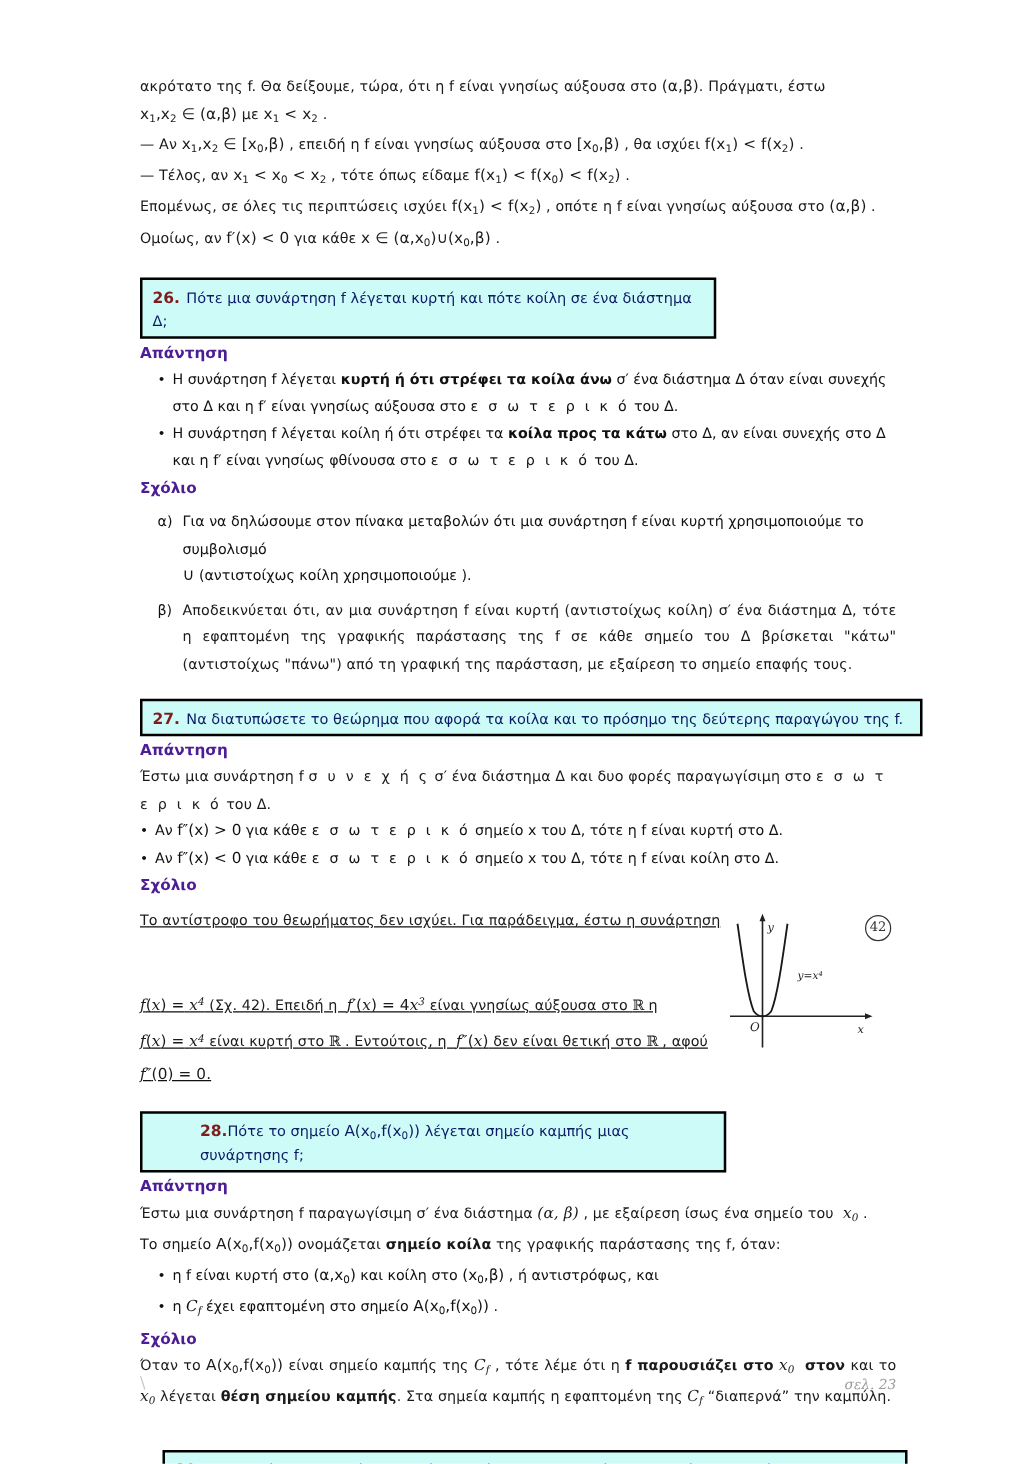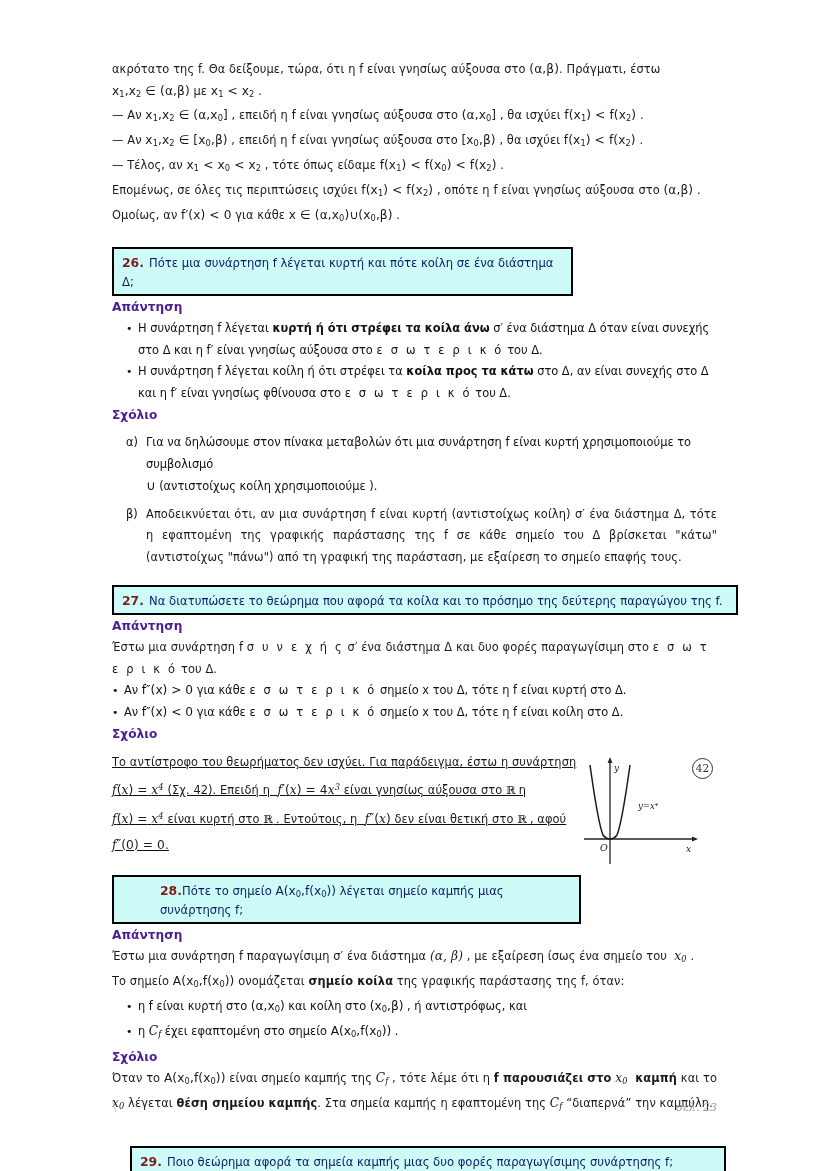--- a/index.html
+++ b/index.html
@@ -171,25 +171,20 @@
     <div>
       <div class="p">
         <span>ακρότατο της f. Θα δείξουμε, τώρα, ότι η f είναι γνησίως αύξουσα στο </span><span class="math mathup">(α,β)</span><span>. Πράγματι, έστω</span>
       </div>
       <div class="p">
         <span class="math mathup">x<sub>1</sub>,x<sub>2</sub> ∈ (α,β)</span> με <span class="math mathup">x<sub>1</sub> &lt; x<sub>2</sub></span> .
       </div>
       <div class="p">
         <span>—</span>
         <span>Αν</span>
-        <span class="math mathup">x<sub>1</sub>,x<sub>2</sub> ∈ (α,x<sub>0</sub>]</span> , επειδή η f είναι γνησίως αύξουσα στο <span class="math mathup">(α,x<sub>0</sub>]</span> , θα ισχύει <span class="math mathup">f(x<sub>1</sub>) &lt; f(x<sub>2</sub>)</span> .
-      </div>
-      <div class="p">
-        <span>—</span>
-        <span>Αν</span>
         <span class="math mathup">x<sub>1</sub>,x<sub>2</sub> ∈ [x<sub>0</sub>,β)</span> , επειδή η f είναι γνησίως αύξουσα στο <span class="math mathup">[x<sub>0</sub>,β)</span> , θα ισχύει <span class="math mathup">f(x<sub>1</sub>) &lt; f(x<sub>2</sub>)</span> .
       </div>
       <div class="p">
         <span>—</span>
         <span>Τέλος, αν</span>
         <span class="math mathup">x<sub>1</sub> &lt; x<sub>0</sub> &lt; x<sub>2</sub></span> , τότε όπως είδαμε <span class="math mathup">f(x<sub>1</sub>) &lt; f(x<sub>0</sub>) &lt; f(x<sub>2</sub>)</span> .
       </div>
       <div class="p">
         Επομένως, σε όλες τις περιπτώσεις ισχύει <span class="math mathup">f(x<sub>1</sub>) &lt; f(x<sub>2</sub>)</span> , οπότε η f είναι γνησίως αύξουσα στο <span class="math mathup">(α,β)</span> .
       </div>
@@ -262,21 +257,21 @@
         <span class="bullet-body"><span>Αν </span><span class="math mathup">f″(x) &lt; 0</span><span>  για κάθε </span><span class="spaced">ε σ ω τ ε ρ ι κ ό</span><span> σημείο x του Δ, τότε η f είναι κοίλη στο Δ.</span></span>
       </div>
 
       <div class="section-head">Σχόλιο</div>
 
       <div class="gap-s"></div>
 
       <div style="position:relative;text-decoration:underline;">
         <div style="width:470px;">
           <div class="p" style="line-height:23px;">Το αντίστροφο του θεωρήματος δεν ισχύει. Για παράδειγμα, έστω η συνάρτηση</div>
-          <div class="p" style="line-height:26px;">
+          <div class="p" style="line-height:26px;margin-top:40px;">
             <span class="math">f</span><span class="math mathup">(</span><span class="math">x</span><span class="math mathup">) =</span> <span class="math">x<sup>4</sup></span> (Σχ. 42). Επειδή η&nbsp; <span class="math">f′</span><span class="math mathup">(</span><span class="math">x</span><span class="math mathup">) = 4</span><span class="math">x<sup>3</sup></span> είναι γνησίως αύξουσα στο <span class="bb">ℝ</span> η
           </div>
           <div class="p" style="line-height:26px;">
             <span class="math">f</span><span class="math mathup">(</span><span class="math">x</span><span class="math mathup">) =</span> <span class="math">x<sup>4</sup></span> είναι κυρτή στο <span class="bb">ℝ</span> . Εντούτοις, η&nbsp; <span class="math">f″</span><span class="math mathup">(</span><span class="math">x</span><span class="math mathup">)</span> δεν είναι θετική στο <span class="bb">ℝ</span> , αφού
           </div>
           <div class="p" style="line-height:26px;">
             <span class="math">f″</span><span class="math mathup">(0) = 0.</span>
           </div>
         </div>
 
@@ -321,21 +316,21 @@
         <span class="bullet-body">η f είναι κυρτή στο <span class="math mathup">(α,x<sub>0</sub>)</span> και κοίλη στο <span class="math mathup">(x<sub>0</sub>,β)</span> , ή αντιστρόφως, και</span>
       </div>
       <div class="bullet-row ind1">
         <span class="bullet-dot">•</span>
         <span class="bullet-body">η <span class="math">C<sub>f</sub></span> έχει εφαπτομένη στο σημείο <span class="math mathup">A(x<sub>0</sub>,f(x<sub>0</sub>))</span> .</span>
       </div>
 
       <div class="section-head">Σχόλιο</div>
 
       <div class="p just">
-        Όταν το <span class="math mathup">A(x<sub>0</sub>,f(x<sub>0</sub>))</span> είναι σημείο καμπής της <span class="math">C<sub>f</sub></span> , τότε λέμε ότι η <b>f παρουσιάζει στο</b> <span class="math">x<sub>0</sub></span>&nbsp; <b>καμπή</b> και το <span class="math">x<sub>0</sub></span>
+        Όταν το <span class="math mathup">A(x<sub>0</sub>,f(x<sub>0</sub>))</span> είναι σημείο καμπής της <span class="math">C<sub>f</sub></span> , τότε λέμε ότι η <b>f παρουσιάζει στο</b> <span class="math">x<sub>0</sub></span>&nbsp; <b>στον</b> και το <span class="math">x<sub>0</sub></span>
         λέγεται <b>θέση σημείου καμπής</b>. Στα σημεία καμπής η εφαπτομένη της <span class="math">C<sub>f</sub></span> “διαπερνά” την καμπύλη.
       </div>
     </div>
 
     <div class="gap-l"></div>
     <div class="gap-m"></div>
 
     <div>
       <div class="qbox" style="width:596px;margin-left:18px;">
         <span class="qnum">29</span><span class="qnum">.</span>

